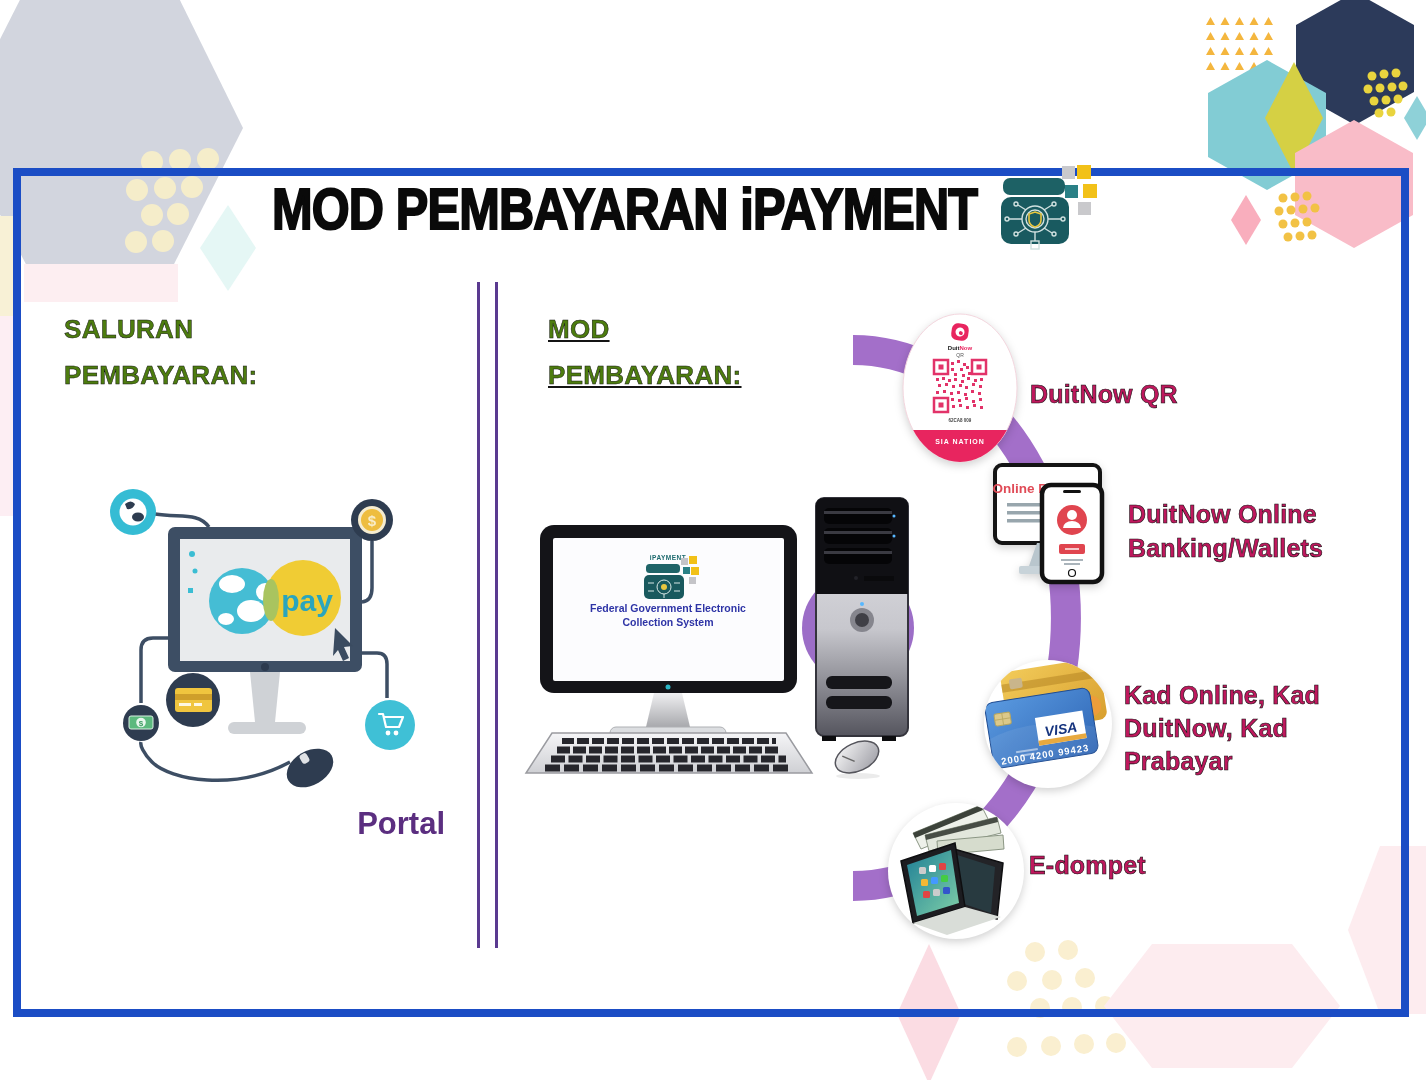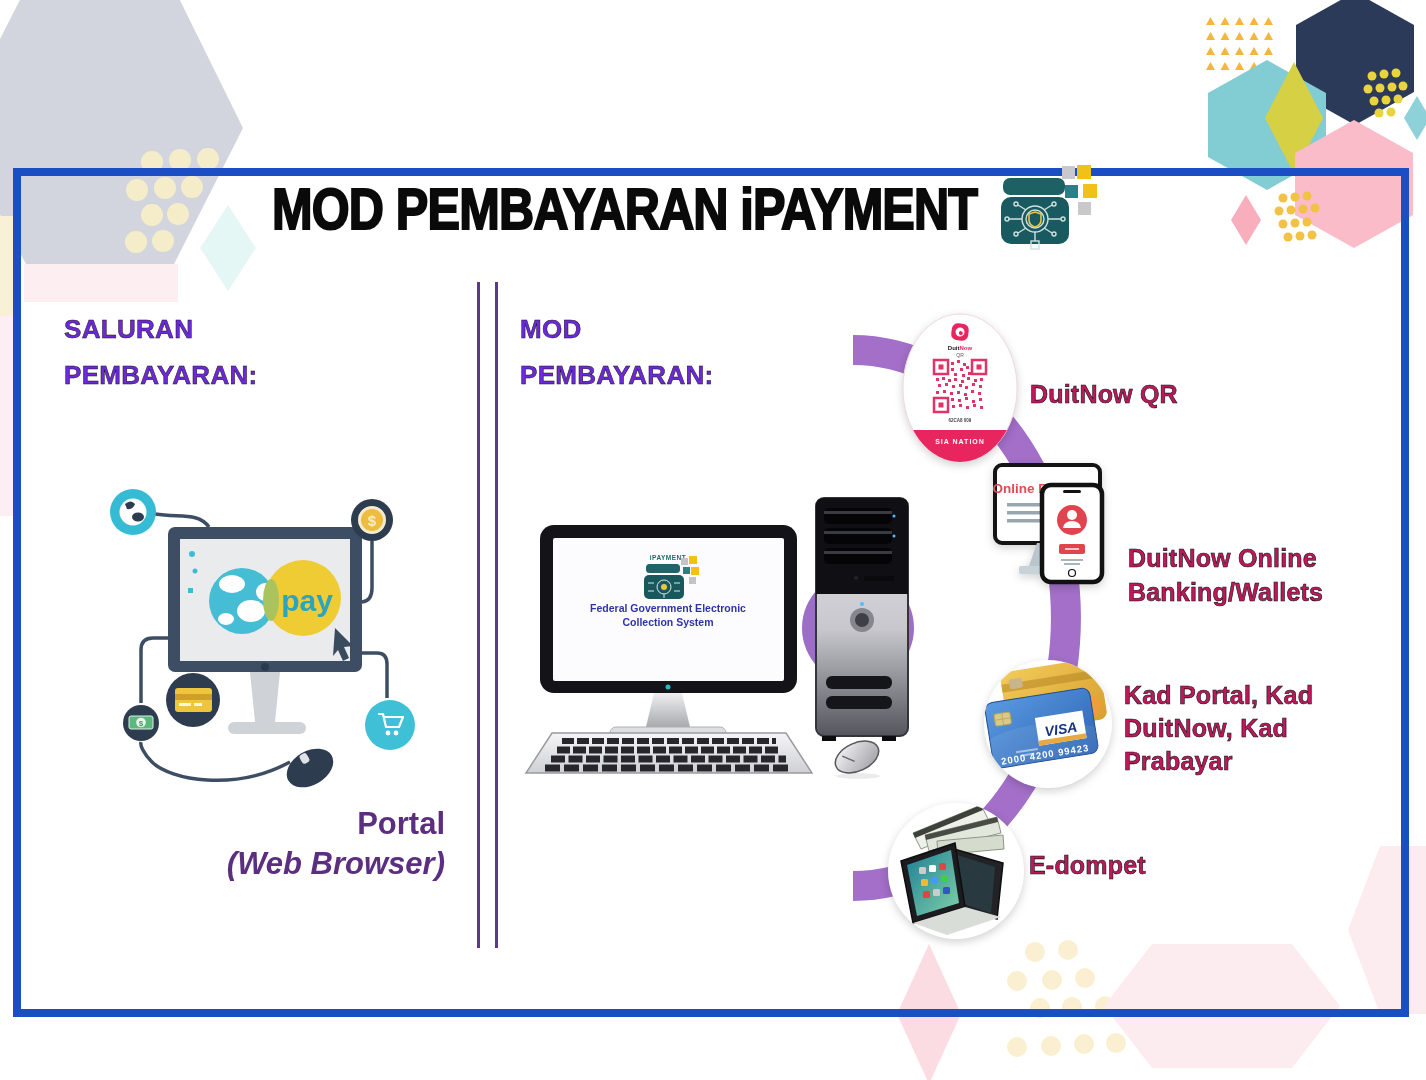--- a/index.html
+++ b/index.html
@@ -10,39 +10,39 @@
   
   .frame-bg{left:13px;top:168px;width:1396px;height:849px;background:#ffffff;}
   .frame-border{left:13px;top:168px;width:1396px;height:849px;border:8px solid #1b4dc5;
                 box-sizing:border-box;background:transparent;pointer-events:none;}
   
   .title-wrap{left:272px;top:176px;width:700px;height:64px;display:flex;align-items:center;text-align:right;}
   .title-wrap h1{margin:0;font-size:58px;font-weight:700;color:#0a0a0a;white-space:nowrap;
                  letter-spacing:-1px;transform:scaleX(0.84);transform-origin:left center;
                  -webkit-text-stroke:2px #0a0a0a;}
   
-  .heading{font-size:26px;font-weight:700;color:#6d28d9;line-height:46px;letter-spacing:.3px;
+  .heading{font-size:26px;font-weight:700;color:#4d7c0f;line-height:46px;letter-spacing:.3px;
            -webkit-text-stroke:.5px #141414;}
   .heading span{display:block;}
   .heading-left{left:64px;top:306px;}
-  .heading-right{left:520px;top:306px;}
+  .heading-right{left:548px;top:306px;text-decoration:underline;}
   
   .divider{width:3px;height:666px;background:#5a3a90;top:282px;}
   .divider.d1{left:477px;} .divider.d2{left:495px;}
   
   .portal-caption{left:95px;top:804px;width:350px;text-align:right;color:#5b2e80;
                   font-size:31px;font-weight:700;line-height:40px;}
   .portal-caption .l2{font-style:italic;}
   .portal-caption span{display:block;}
   
   .mode-label{font-size:25px;font-weight:700;color:#be185d;letter-spacing:.2px;
               -webkit-text-stroke:.6px #101010;}
   .mode-label span{display:block;}
   .lbl-qr{left:1030px;top:379px;line-height:31px;}
-  .lbl-ob{left:1128px;top:497px;line-height:34px;margin-top:44px;}
+  .lbl-ob{left:1128px;top:497px;line-height:34px;}
   .lbl-cards{left:1124px;top:679px;line-height:33px;}
   .lbl-ew{left:1029px;top:850px;line-height:31px;}
   .badge-shadow{filter:drop-shadow(0 3px 4px rgba(0,0,0,0.18));}
 </style>
 </head>
 <body>
 
 <div class="canvas">
 
   <div class="abs frame-bg"></div>
@@ -239,21 +239,20 @@
     </g>
 
     <g transform="rotate(-30 215 298)">
       <ellipse cx="215" cy="298" rx="25" ry="17" fill="#2e3c50"></ellipse>
       <rect x="211" y="282" width="8" height="10" rx="3" fill="#ffffff" opacity="0.85"></rect>
     </g>
   </svg>
 
   <div class="abs portal-caption">
     <span class="l1">Portal</span>
-    <span class="l2">(Web Browser)</span>
   </div>
 
   <svg class="abs" style="left:0;top:0" width="1426" height="1080" viewBox="0 0 1426 1080">
     <path d="M 853 350 A 213 268 0 0 1 853 886" stroke="#a36fc9" stroke-width="30" fill="none"></path>
   </svg>
 
   <svg class="abs" style="left:520px;top:480px" width="420" height="330" viewBox="0 0 420 330">
     <defs>
       <linearGradient id="gradTower" x1="0" y1="0" x2="0" y2="1">
         <stop offset="0" stop-color="#e8e8ec"></stop>
@@ -509,21 +508,21 @@
   </svg>
 
   <div class="abs mode-label lbl-qr">
     <span>DuitNow QR</span>
   </div>
   <div class="abs mode-label lbl-ob">
     <span>DuitNow Online</span>
     <span>Banking/Wallets</span>
   </div>
   <div class="abs mode-label lbl-cards">
-    <span>Kad Portal, Kad</span>
+    <span>Kad Online, Kad</span>
     <span>DuitNow, Kad</span>
     <span>Prabayar</span>
   </div>
   <div class="abs mode-label lbl-ew">
     <span>E-dompet</span>
   </div>
 
 </div>
 
 </body></html>

